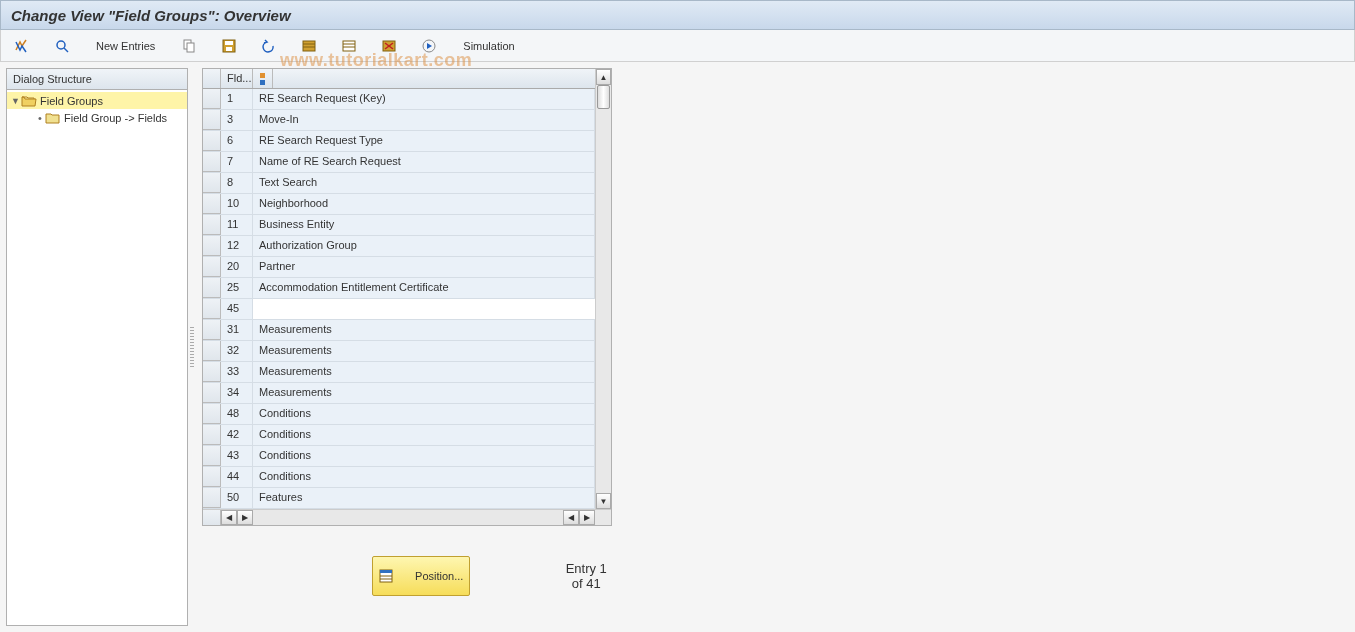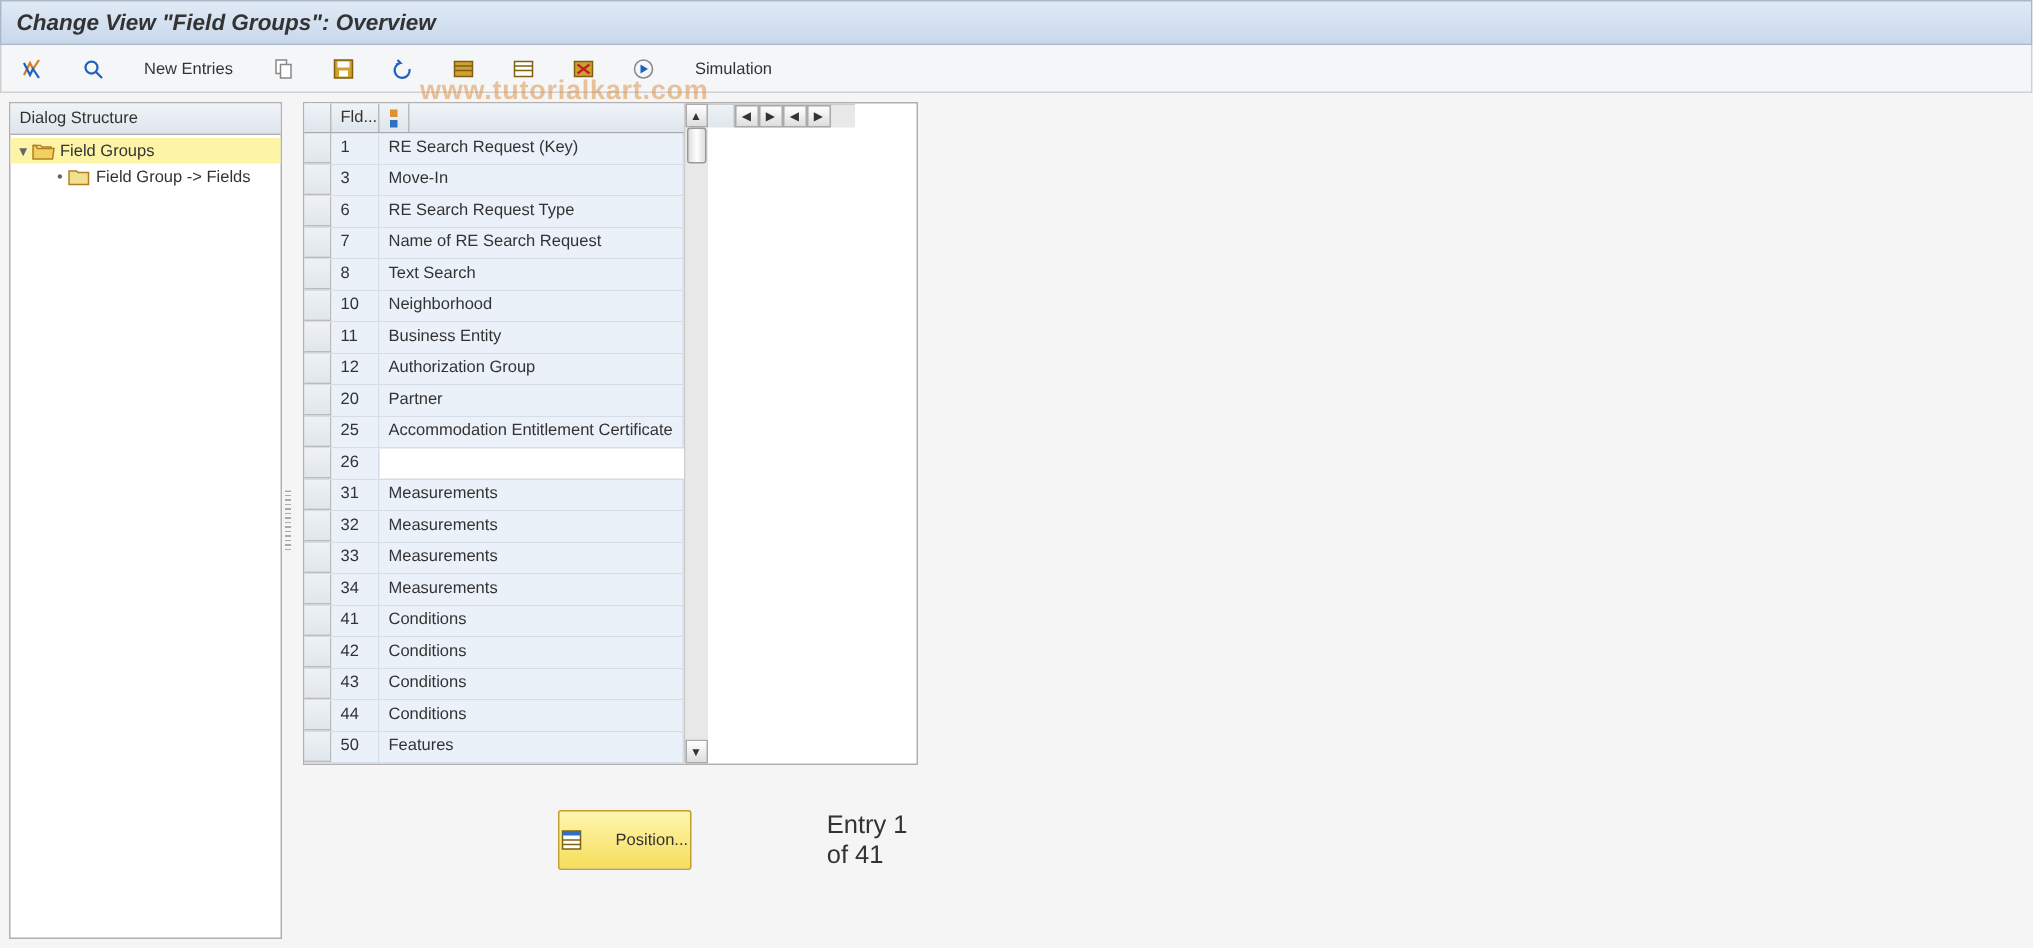--- a/index.html
+++ b/index.html
@@ -62,21 +62,22 @@
     .tree-node.child { padding-left: 28px; }
     .tree-arrow { width: 10px; font-size: 9px; color: #666; }
     .tree-bullet { width: 10px; text-align: center; color: #666; }
     .folder-icon { width: 16px; height: 14px; margin-right: 3px; display: inline-flex; align-items: center; justify-content: center; }
     
     .grid-area { width: 410px; display: flex; flex-direction: column; }
     .grid-wrapper {
       border: 1px solid #b0b0b0;
       background: #fff;
       display: flex;
-      flex-direction: row;
+      flex-direction: column;
+      justify-content: center;
     }
     .grid { display: flex; }
     .grid-main { flex: 1; }
     .grid-header {
       display: flex;
       background: linear-gradient(to bottom, #f0f4f8, #dde5ed);
       border-bottom: 1px solid #aaa;
       height: 20px;
     }
     .grid-header-cell {
@@ -144,21 +145,21 @@
       width: 140px;
       height: 40px;
       background: linear-gradient(to bottom, #fef6b0, #f6dd5a);
       border: 1px solid #c0a030;
       border-radius: 2px;
       cursor: pointer;
       font-size: 11px;
       gap: 22px;
     }
     .position-icon { width: 14px; height: 14px; }
-    .entry-text { font-size: 17px; color: #333; }
+    .entry-text { font-size: 13px; color: #333; text-align: center; }
     
     .watermark {
       position: absolute;
       top: 50px;
       left: 280px;
       font-size: 18px;
       font-weight: bold;
       color: rgba(220,140,60,0.5);
       z-index: 100;
       pointer-events: none;
@@ -332,21 +333,21 @@
                 <div class="grid-cell fld">20</div>
                 <div class="grid-cell desc">Partner</div>
               </div>
               <div class="grid-row">
                 <div class="grid-row-sel"></div>
                 <div class="grid-cell fld">25</div>
                 <div class="grid-cell desc">Accommodation Entitlement Certificate</div>
               </div>
               <div class="grid-row">
                 <div class="grid-row-sel"></div>
-                <div class="grid-cell fld">26</div>
+                <div class="grid-cell fld">45</div>
               </div>
               <div class="grid-row">
                 <div class="grid-row-sel"></div>
                 <div class="grid-cell fld">31</div>
                 <div class="grid-cell desc">Measurements</div>
               </div>
               <div class="grid-row">
                 <div class="grid-row-sel"></div>
                 <div class="grid-cell fld">32</div>
                 <div class="grid-cell desc">Measurements</div>
@@ -356,21 +357,21 @@
                 <div class="grid-cell fld">33</div>
                 <div class="grid-cell desc">Measurements</div>
               </div>
               <div class="grid-row">
                 <div class="grid-row-sel"></div>
                 <div class="grid-cell fld">34</div>
                 <div class="grid-cell desc">Measurements</div>
               </div>
               <div class="grid-row">
                 <div class="grid-row-sel"></div>
-                <div class="grid-cell fld">41</div>
+                <div class="grid-cell fld">48</div>
                 <div class="grid-cell desc">Conditions</div>
               </div>
               <div class="grid-row">
                 <div class="grid-row-sel"></div>
                 <div class="grid-cell fld">42</div>
                 <div class="grid-cell desc">Conditions</div>
               </div>
               <div class="grid-row">
                 <div class="grid-row-sel"></div>
                 <div class="grid-cell fld">43</div>

